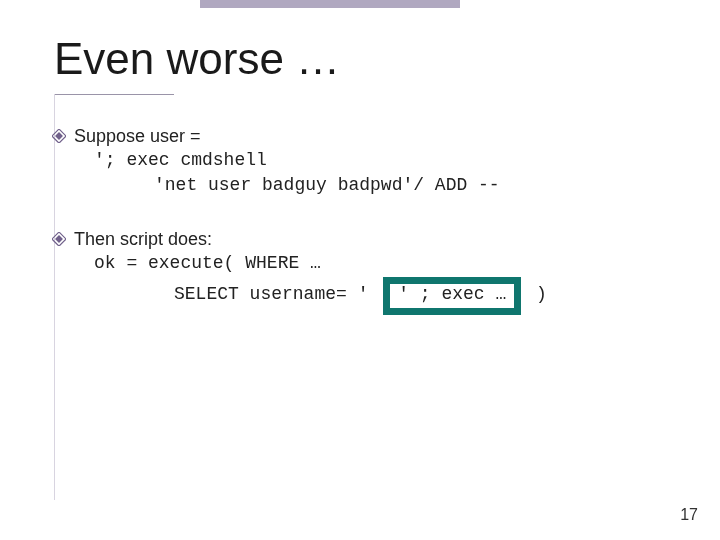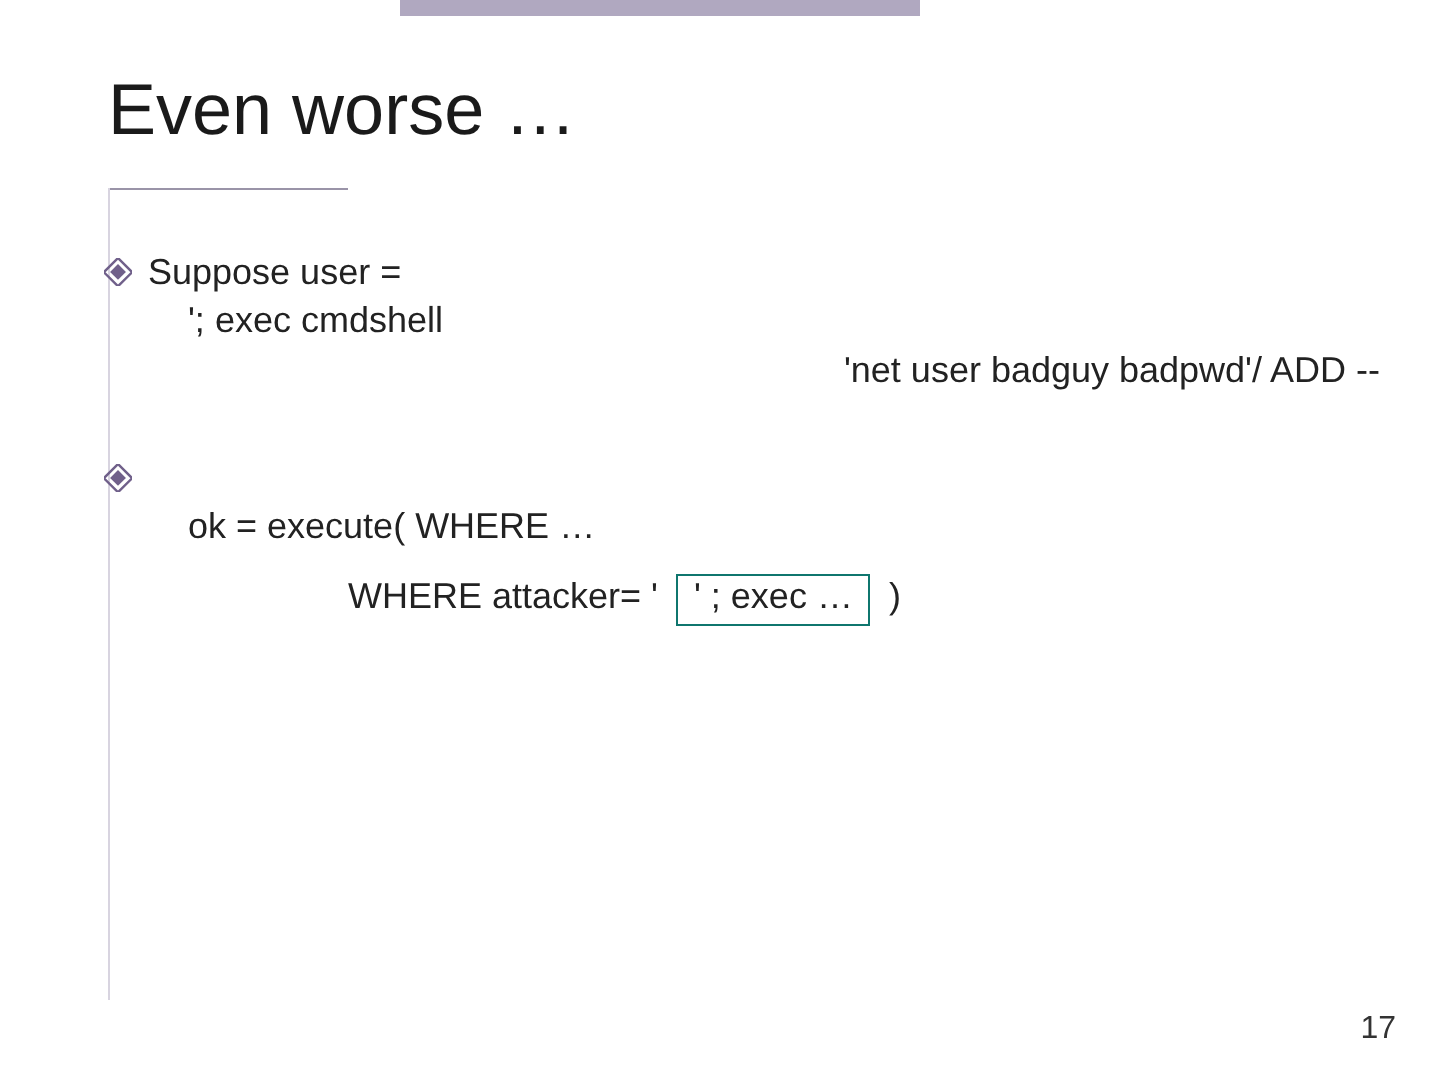--- a/index.html
+++ b/index.html
@@ -24,21 +24,21 @@
   .slide {
     position: relative;
     width: 100%;
     height: 100%;
     box-sizing: border-box;
   }
   .title {
     position: absolute;
     left: 54px;
     top: 34px;
-    font-size: 36px;
+    font-size: 44px;
     font-weight: 400;
     color: #1a1a1a;
     font-family: Verdana, Tahoma, sans-serif;
   }
   .title-rule {
     position: absolute;
     left: 54px;
     top: 94px;
     width: 120px;
     height: 1px;
@@ -61,33 +61,33 @@
     line-height: 1.35;
   }
   .bullet {
     display: inline-block;
     vertical-align: -1px;
     margin-right: 8px;
   }
   .bullet svg { display: block; }
   .row { margin: 0; }
   .indent1 { padding-left: 42px; }
-  .indent2 { padding-left: 102px; text-align: right; }
+  .indent2 { padding-left: 102px; }
   .indent3 { padding-left: 122px; }
   .gap { height: 30px; }
   .gapmed { height: 22px; }
   .mono {
-    font-family: Liberation Sans, sans-serif;
+    font-family: Liberation Mono, monospace;
     font-size: 18px;
   }
   .box {
     display: inline-block;
-    border: 1px solid #0f766e;
+    border: 7px solid #0f766e;
     padding: 0 8px 2px 8px;
-    margin: 12px 4px;
+    margin: 2px 4px;
     line-height: 1.2;
   }
   .pageno {
     position: absolute;
     right: 22px;
     bottom: 16px;
     font-size: 16px;
     color: #333;
   }
 </style>
@@ -116,25 +116,25 @@
     <div class="row indent2 mono">'net user badguy badpwd'/ ADD --</div>
 
     <div class="gap"></div>
 
     <div class="row">
       <span class="bullet">
         <svg width="14" height="14" viewBox="0 0 14 14">
           <rect x="7" y="0" width="10" height="10" transform="rotate(45 7 0)" fill="none" stroke="#70608a" stroke-width="1.2"></rect>
           <rect x="7" y="3" width="5.6" height="5.6" transform="rotate(45 7 3)" fill="#70608a"></rect>
         </svg>
-      </span>
+      </span><span>Then script does:</span>
     </div>
     <div class="row indent1 mono">ok = execute( WHERE …</div>
     <div class="row indent3 mono">
-      <span>WHERE attacker= ' </span><span class="box">' ; exec …</span><span> )</span>
+      <span>SELECT username= ' </span><span class="box">' ; exec …</span><span> )</span>
     </div>
 
     <div class="gapmed"></div>
 
 
   </div>
 
   <div class="pageno">17</div>
 </div>
 

